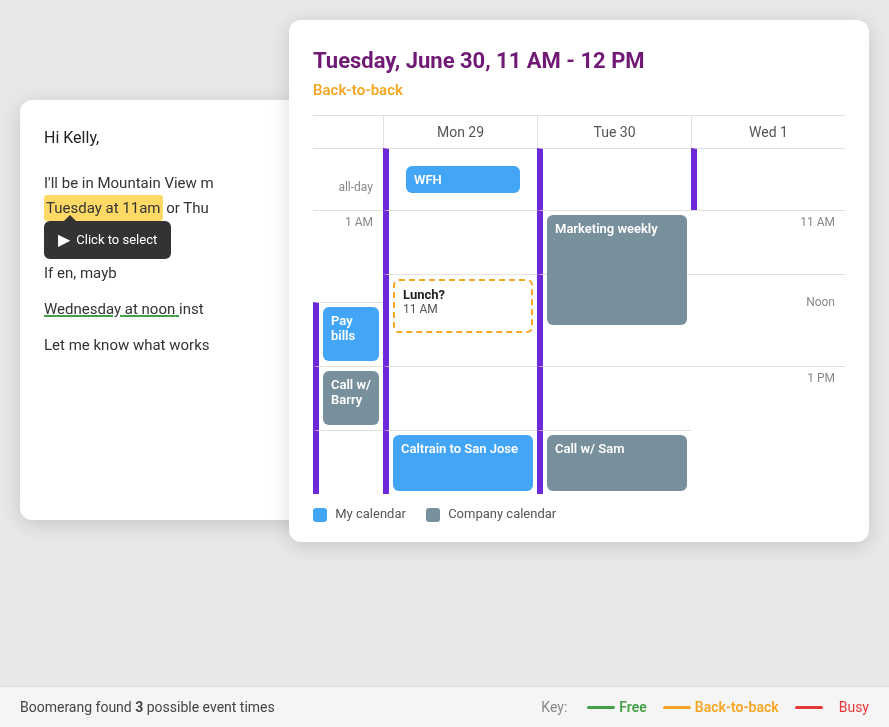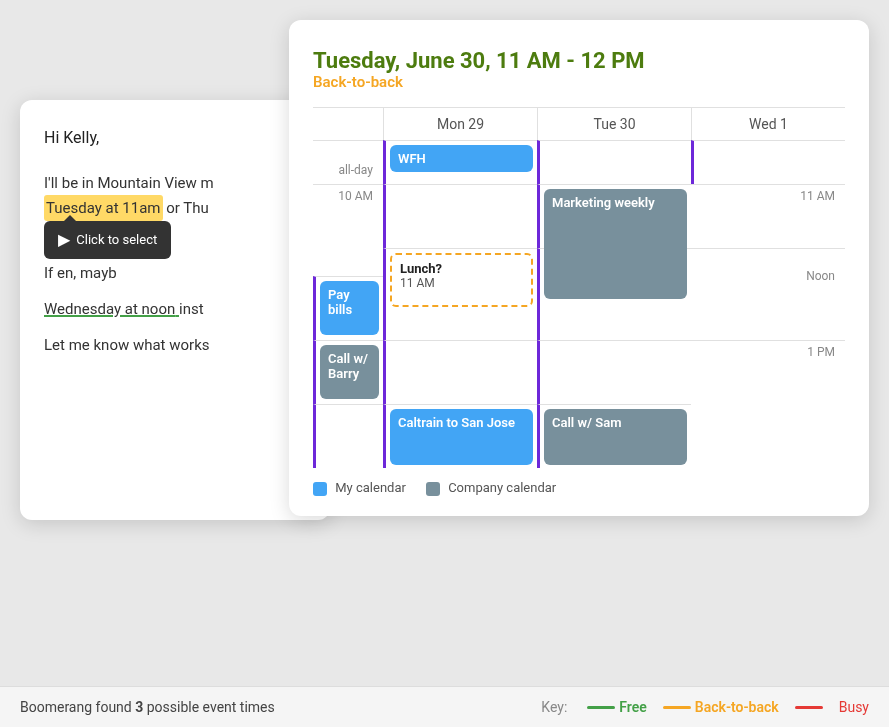--- a/index.html
+++ b/index.html
@@ -109,22 +109,22 @@
       padding: 28px 24px 20px 24px;
       position: absolute;
       right: 20px;
       top: 20px;
       z-index: 3;
     }
 
     .cal-title {
       font-size: 22px;
       font-weight: 700;
-      color: #4d7c0f;
-      margin-bottom: 0;
+      color: #701a75;
+      margin-bottom: 8px;
     }
 
     .cal-subtitle {
       font-size: 15px;
       font-weight: 600;
       color: #f5a623;
       margin-bottom: 16px;
     }
 
     
@@ -154,25 +154,25 @@
       padding-right: 10px;
       padding-top: 15px;
       border-top: 1px solid #e0e0e0;
     }
 
     .cal-time-label:first-child {
       border-top: none;
     }
 
     .cal-cell {
-      border-left: 3px solid #6d28d9;
+      border-left: 6px solid #6d28d9;
       border-top: 1px solid #e0e0e0;
       position: relative;
       min-height: 64px;
-      padding: 4px;
+      padding: 17px;
     }
 
     
     .event {
       border-radius: 6px;
       padding: 6px 8px;
       font-size: 13px;
       font-weight: 600;
       color: white;
       position: absolute;
@@ -311,21 +311,21 @@
       </div>
       <div class="cal-cell" style="min-height:44px; border-top:1px solid #e0e0e0;">
         <div class="event event-blue" style="position:relative; left:0; right:0; top:0;">
           <span>WFH</span>
         </div>
       </div>
       <div class="cal-cell" style="min-height:44px; border-top:1px solid #e0e0e0;"></div>
       <div class="cal-cell" style="min-height:44px; border-top:1px solid #e0e0e0;"></div>
 
       <div class="cal-time-label" style="min-height:64px; display:flex; align-items:flex-start; justify-content:flex-end; padding-right:10px; padding-top:4px; border-top:1px solid #e0e0e0;">
-        <span>10 AM</span>
+        <span>1 AM</span>
       </div>
       <div class="cal-cell" style="min-height:64px; border-top:1px solid #e0e0e0;"></div>
       <div class="cal-cell" style="min-height:64px; border-top:1px solid #e0e0e0; position:relative;">
         <div class="event event-gray" style="position:absolute; top:4px; left:4px; right:4px; height:110px; z-index:2;">
           <span>Marketing weekly</span>
         </div>
       </div>
 
       <div class="cal-time-label" style="min-height:64px; display:flex; align-items:flex-start; justify-content:flex-end; padding-right:10px; padding-top:4px; border-top:1px solid #e0e0e0;">
         <span>11 AM</span>

